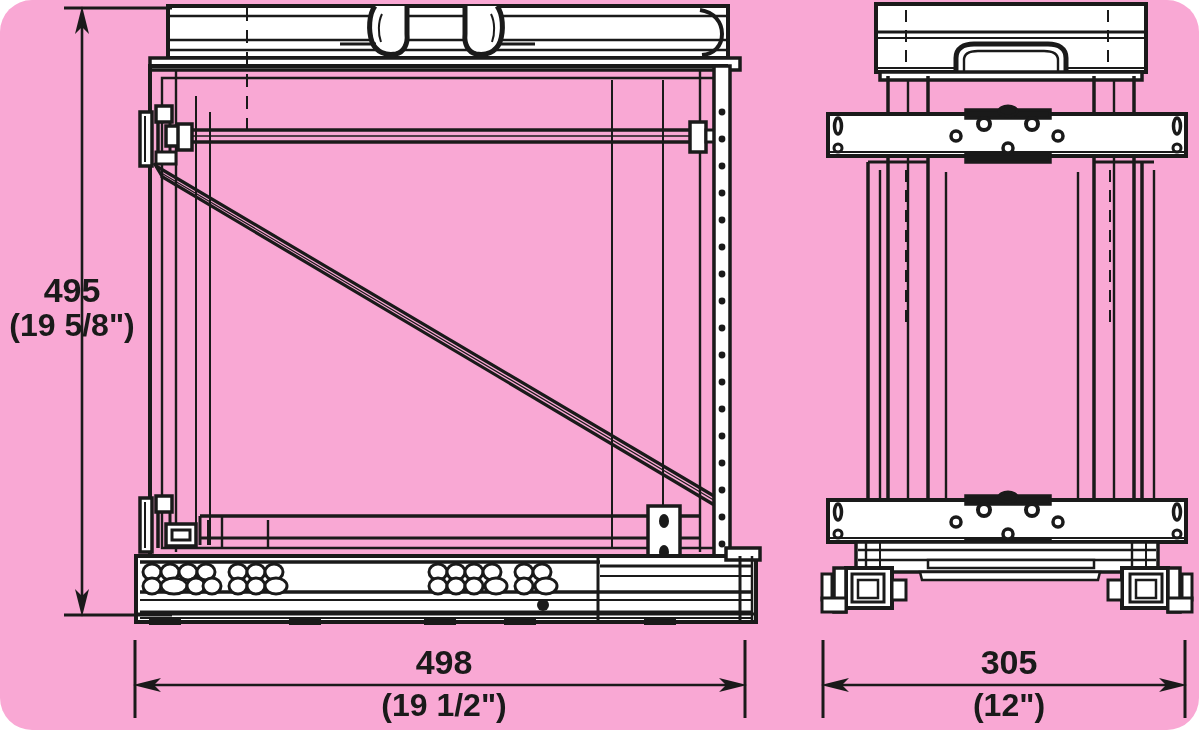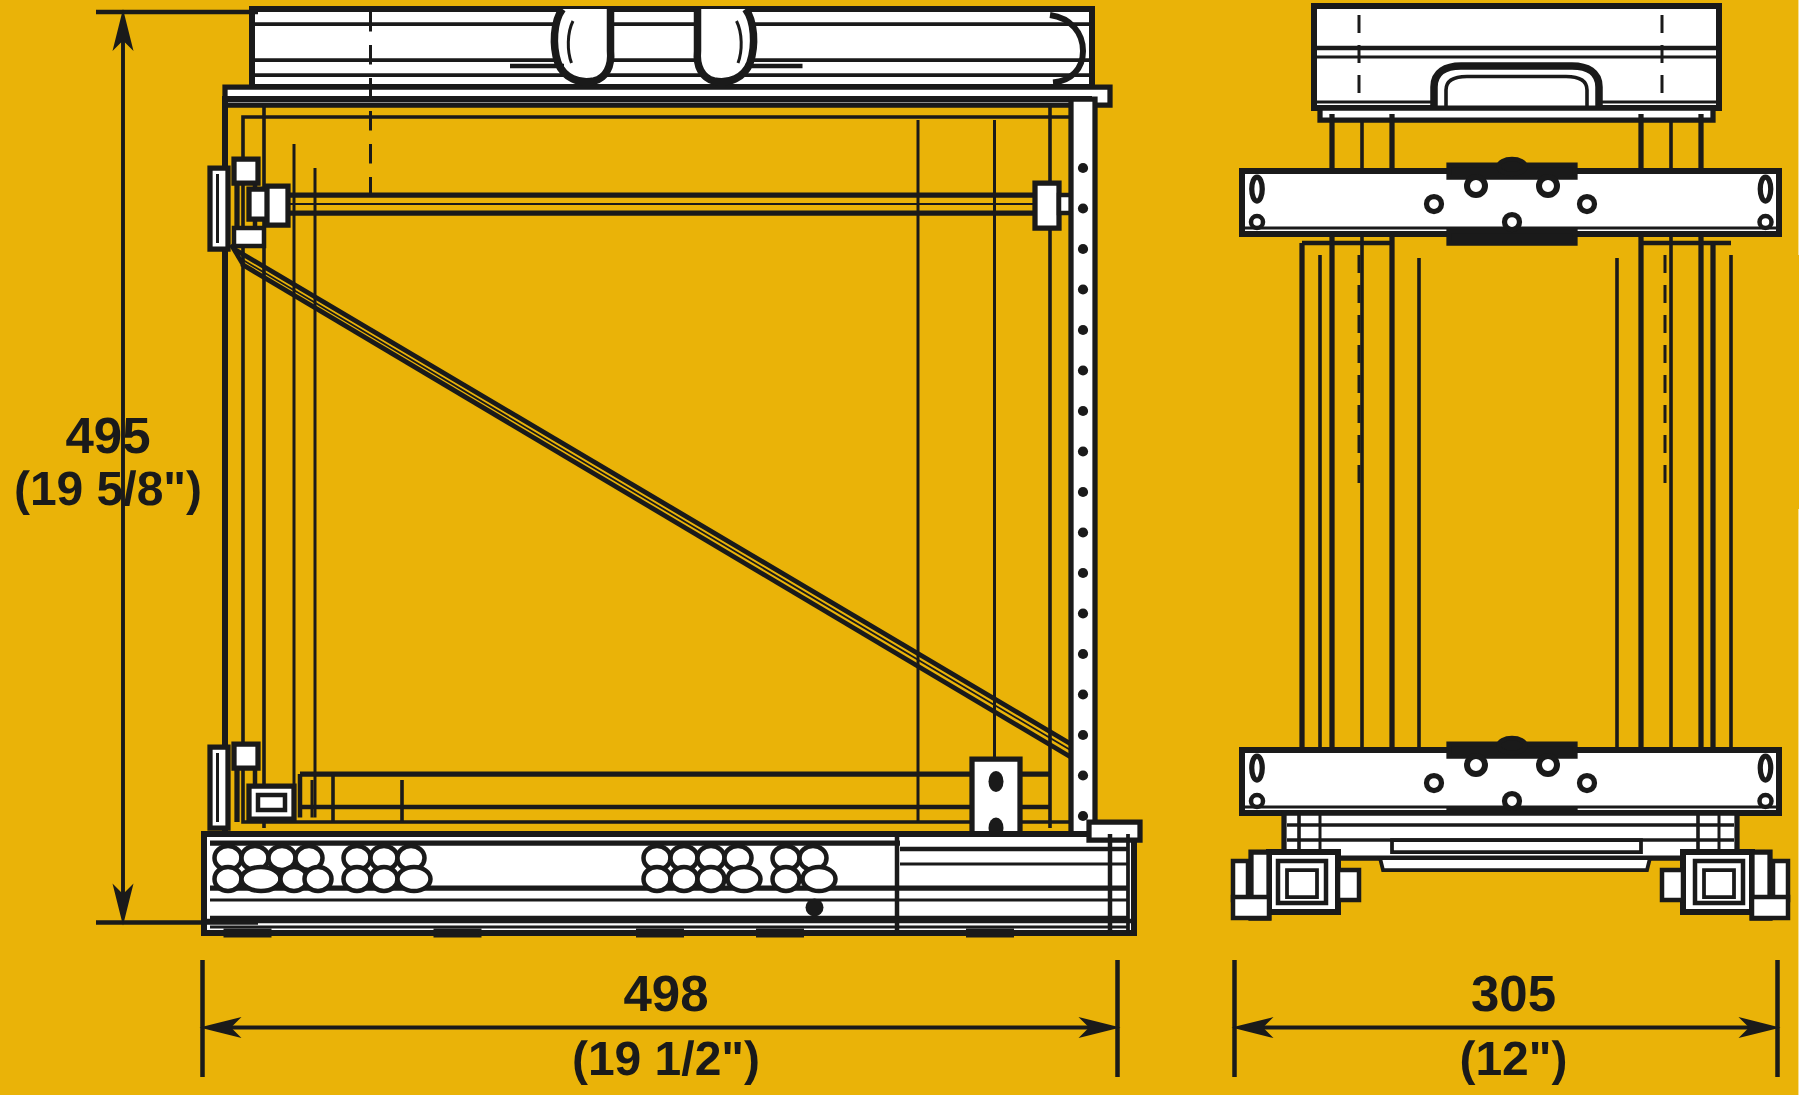--- a/index.html
+++ b/index.html
@@ -7,22 +7,23 @@
     padding: 0;
     background: #ffffff;
   }
   body {
     font-family: "Liberation Sans", sans-serif;
   }
   #page {
     position: relative;
     width: 1199px;
     height: 730px;
-    background: #eab308;
+    background: #f9a8d4;
     overflow: hidden;
+    border-radius: 32px;
   }
   #drawing {
     position: absolute;
     left: 0;
     top: 0;
     width: 1199px;
     height: 730px;
   }
   .dim-text {
     font-family: "Liberation Sans", sans-serif;

